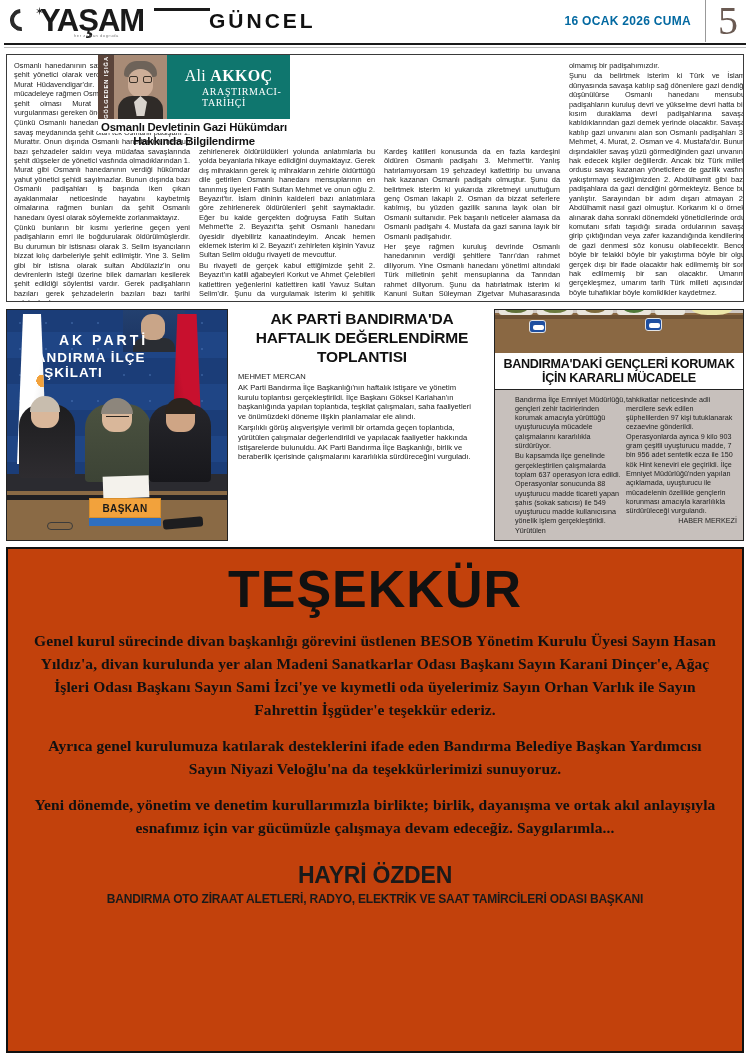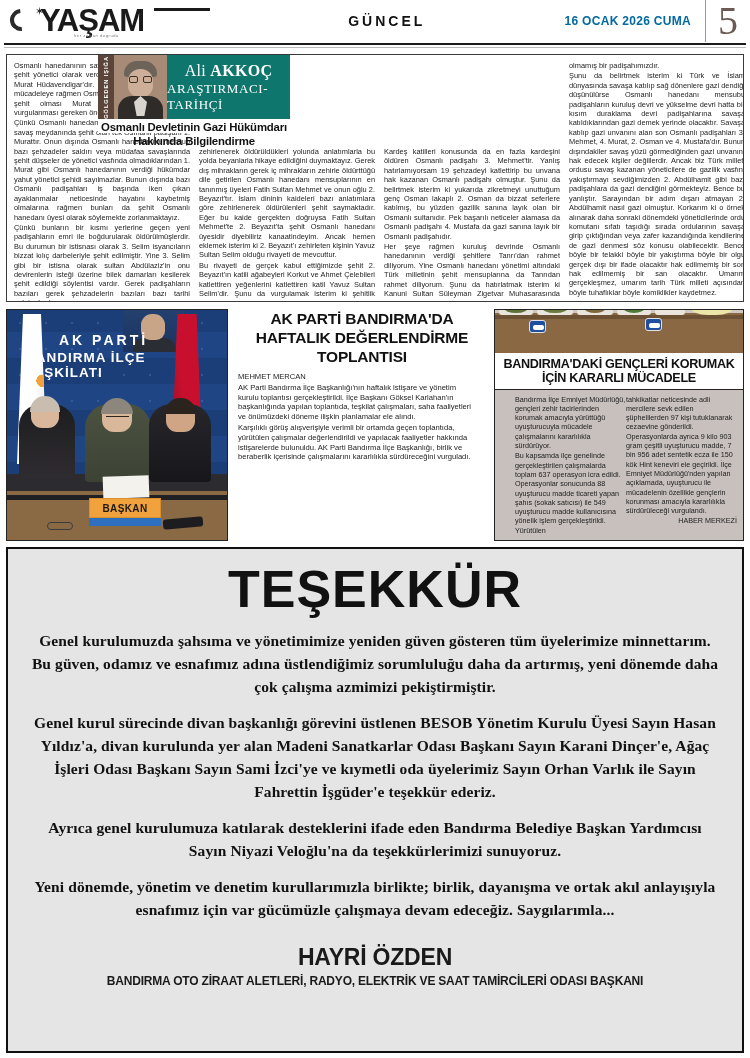--- a/index.html
+++ b/index.html
@@ -24,21 +24,21 @@
     border-right-color:transparent; border-top-color:transparent;
     transform:rotate(40deg); }
   .logo-star { position:absolute; left:31px; top:5px; font-size:11px; color:#2b2b2b; line-height:1; }
   .logo-text { position:absolute; left:36px; top:2px; font-size:31px; font-weight:bold;
     letter-spacing:-1px; color:#1a1a1a; font-family:"Liberation Sans", sans-serif; }
   .logo-rule { position:absolute; left:150px; top:7px; width:56px; height:3px; background:#1a1a1a; }
   .logo-rule2 { position:absolute; left:150px; top:10px; width:56px; height:1px; background:#fff; }
   .logo-sub { position:absolute; left:70px; top:32px; font-size:4px; letter-spacing:.6px; color:#777; }
 
   .section-title {
-    flex:1; text-align:center; font-size:14px; font-weight:bold;
+    flex:1; font-size:21px; font-weight:bold;
     letter-spacing:3px; color:#111;
   }
   .date-text {
     font-size:12px; font-weight:bold; letter-spacing:.3px; color:#0369a1;
     padding-right:14px; white-space:nowrap;
   }
   .page-no {
     font-size:40px; color:#6a5a52; font-family:"Liberation Serif", serif;
     line-height:1; padding:0 6px 0 12px; border-left:1px solid #999; align-self:stretch;
     display:flex; align-items:center;
@@ -83,21 +83,21 @@
   .ph-body { position:absolute; left:4px; top:41px; width:45px; height:24px;
     background:#2f2b28; border-radius:14px 14px 0 0; }
   .ph-shirt { position:absolute; left:20px; top:41px; width:13px; height:20px;
     background:#d9d4cd; clip-path:polygon(50% 0,100% 30%,80% 100%,20% 100%,0 30%); }
   .author-name-box {
     flex:1; background:#0f766e; color:#fff; display:flex; flex-direction:column;
     align-items:center; justify-content:center; gap:1px;
   }
   .author-name { font-family:"Liberation Serif", serif; font-size:16px; letter-spacing:.3px; }
   .author-name b { font-weight:bold; }
-  .author-role { font-family:"Liberation Serif", serif; font-size:13px; letter-spacing:.6px; }
+  .author-role { font-family:"Liberation Serif", serif; font-size:10px; letter-spacing:.6px;margin-left:35px; }
   .author-headline {
     position:absolute; left:0; top:66px; width:192px; text-align:center;
     font-size:11.4px; font-weight:bold; line-height:13.5px; color:#111;
     letter-spacing:-.2px;
   }
 
   .col2-top { height:86px; width:82px; }
   .col3-top { height:86px; }
 
   
@@ -196,21 +196,21 @@
     padding:4px 2px 4px 2px; letter-spacing:-.3px; border-bottom:1px solid #222;
   }
   .news-cols { display:flex; padding:5px 6px 4px 20px; flex:1; }
   .news-cols .nc { flex:1; font-size:7.2px; line-height:9.3px; color:#1c1c1c; }
   .news-cols .nc p { margin:0 0 1px 0; }
   .news-credit { text-align:right; font-weight:normal; }
 
   
   .ad {
     margin:6px 6px 0 6px; border:2px solid #111; height:506px;
-    padding:10px 22px 8px 22px; text-align:center; background:#e5e5e5;
+    padding:10px 22px 8px 22px; text-align:center; background:#c2410c;
     display:flex; flex-direction:column;
   }
   .ad-title {
     font-family:"Liberation Sans", sans-serif; font-weight:bold;
     font-size:52px; letter-spacing:1px; color:#111; margin:4px 0 14px 0; line-height:1;
   }
   .ad-body { font-family:"Liberation Serif", serif; }
   .ad-p {
     font-size:15.5px; line-height:23px; color:#111; margin:0 0 13px 0;
     text-align:center; font-weight:bold; letter-spacing:.1px;
@@ -363,21 +363,20 @@
           <p>tahkikatlar neticesinde adli mercilere sevk edilen şüphelilerden 97 kişi tutuklanarak cezaevine gönderildi. Operasyonlarda ayrıca 9 kilo 903 gram çeşitli uyuşturucu madde, 7 bin 956 adet sentetik ecza ile 150 kök Hint keneviri ele geçirildi. İlçe Emniyet Müdürlüğü'nden yapılan açıklamada, uyuşturucu ile mücadelenin özellikle gençlerin korunması amacıyla kararlılıkla sürdürüleceği vurgulandı.</p>
           <p class="news-credit">HABER MERKEZİ</p>
         </div>
       </div>
     </div>
   </div>
 
   <div class="ad">
     <div class="ad-title">TEŞEKKÜR</div>
     <div class="ad-body">
-      <p class="ad-p">Genel kurulumuzda şahsıma ve yönetimimize yeniden güven gösteren tüm üyelerimize minnettarım. Bu güven, odamız ve esnafımız adına üstlendiğimiz sorumluluğu daha da artırmış, yeni dönemde daha çok çalışma azmimizi pekiştirmiştir.</p>
       <p class="ad-p">Genel kurul sürecinde divan başkanlığı görevini üstlenen BESOB Yönetim Kurulu Üyesi Sayın Hasan Yıldız'a, divan kurulunda yer alan Madeni Sanatkarlar Odası Başkanı Sayın Karani Dinçer'e, Ağaç İşleri Odası Başkanı Sayın Sami İzci'ye ve kıymetli oda üyelerimiz Sayın Orhan Varlık ile Sayın Fahrettin İşgüder'e teşekkür ederiz.</p>
       <p class="ad-p">Ayrıca genel kurulumuza katılarak desteklerini ifade eden Bandırma Belediye Başkan Yardımcısı Sayın Niyazi Veloğlu'na da teşekkürlerimizi sunuyoruz.</p>
       <p class="ad-p">Yeni dönemde, yönetim ve denetim kurullarımızla birlikte; birlik, dayanışma ve ortak akıl anlayışıyla esnafımız için var gücümüzle çalışmaya devam edeceğiz. Saygılarımla...</p>
     </div>
     <div class="ad-sign-name">HAYRİ ÖZDEN</div>
     <div class="ad-sign-role">BANDIRMA OTO ZİRAAT ALETLERİ, RADYO, ELEKTRİK VE SAAT TAMİRCİLERİ ODASI BAŞKANI</div>
   </div>
 
 </div>
 

